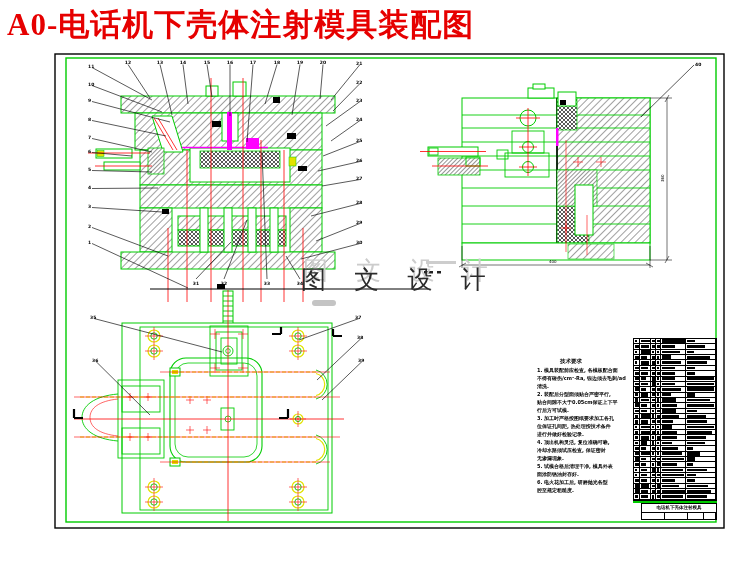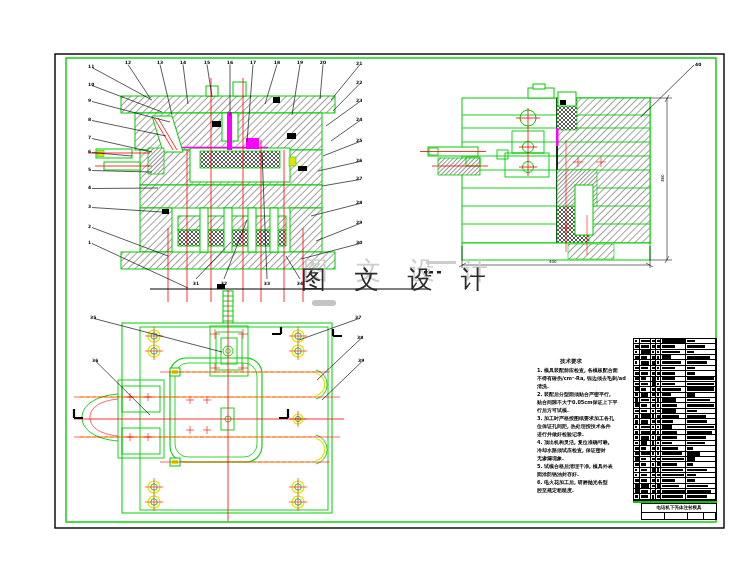--- a/index.html
+++ b/index.html
@@ -40,20 +40,21 @@
   .tb-title-inner{transform:scale(.5);transform-origin:0 0;width:200%;text-align:center;
          font-size:9px;font-weight:bold;white-space:nowrap;}
   .tb-cells{display:flex;height:7px;}
   .tb-cells div{border-right:.5px solid #000;height:100%;}
 </style>
 </head>
 <body>
 
 <div class="stage">
 
+  <h1 class="page-title">A0-电话机下壳体注射模具装配图</h1>
 
   <svg id="cad-svg" width="756" height="572" viewBox="0 0 756 572">
     <defs>
       <pattern id="h1" patternUnits="userSpaceOnUse" width="5" height="5" patternTransform="rotate(45)">
         <rect width="5" height="5" fill="#ffffff"></rect>
         <line x1="0" y1="0" x2="0" y2="5" stroke="#111" stroke-width="0.8"></line>
       </pattern>
       <pattern id="h2" patternUnits="userSpaceOnUse" width="3" height="3" patternTransform="rotate(45)">
         <rect width="3" height="3" fill="#ffffff"></rect>
         <line x1="0" y1="0" x2="0" y2="3" stroke="#111" stroke-width="0.9"></line>

